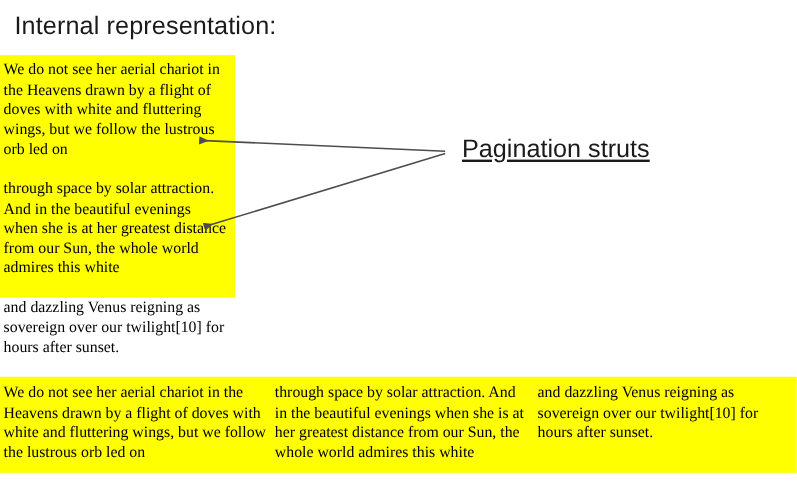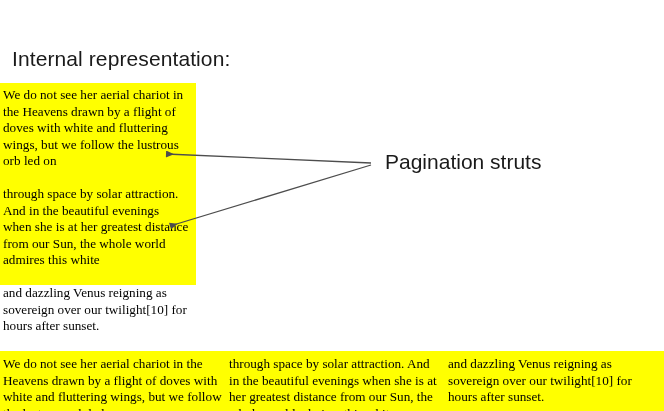--- a/index.html
+++ b/index.html
@@ -13,21 +13,20 @@
     position: relative;
     overflow: hidden;
     font-family: "Liberation Sans", sans-serif;
     -webkit-font-smoothing: antialiased;
   }
 
   .slide {
     position: absolute;
     inset: 0;
     background: #ffffff;
-    margin-top: 37px;
   }
 
   
   .heading {
     position: absolute;
     font-family: "Liberation Sans", sans-serif;
     font-size: 21px;
     line-height: 24px;
     color: #1a1a1a;
     white-space: nowrap;
@@ -71,20 +70,21 @@
   }
   .callout-label {
     position: absolute;
     left: 385px;
     top: 113px;
     font-family: "Liberation Sans", sans-serif;
     font-size: 21px;
     line-height: 24px;
     color: #1a1a1a;
     white-space: nowrap;
+    text-decoration: underline;
   }
 
   
   #onscreen-band {
     position: absolute;
     left: 0px;
     top: 314px;
     width: 664px;
     height: 80px;
     background: #ffff00;

